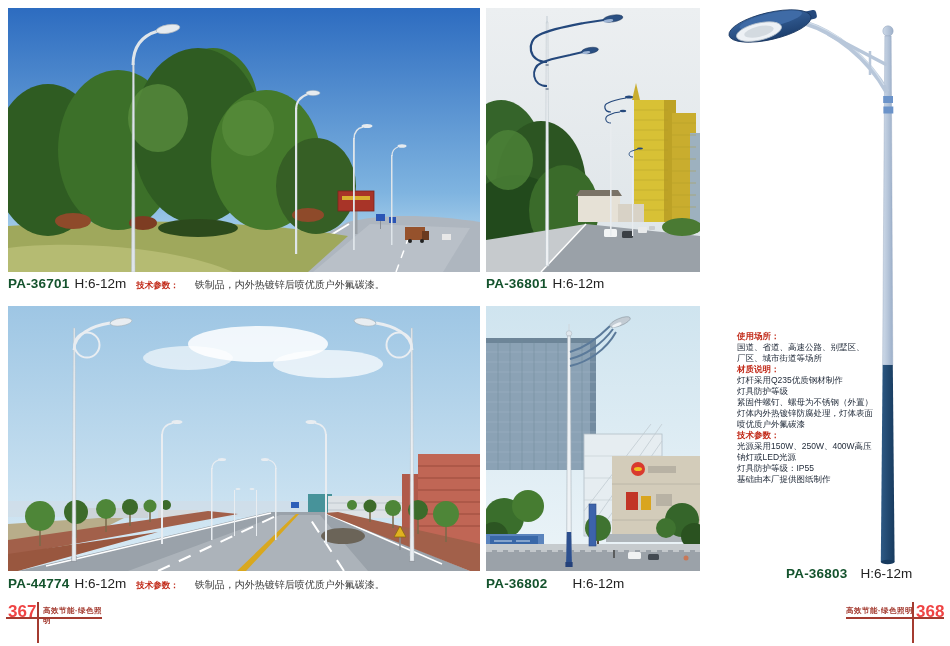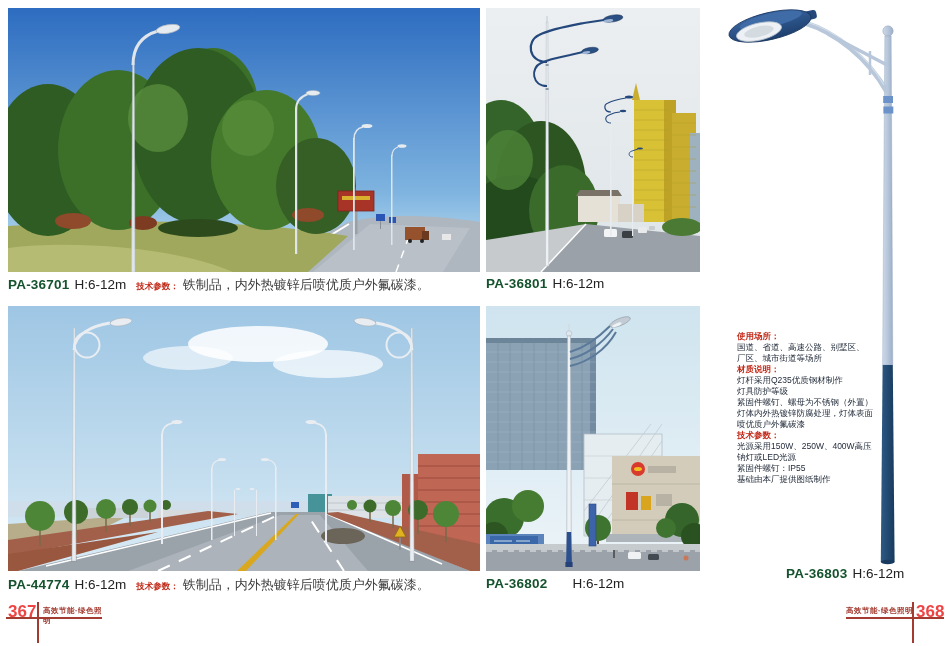--- a/index.html
+++ b/index.html
@@ -4,21 +4,21 @@
 <style>
   html,body{margin:0;padding:0;background:#ffffff;}
   body{width:950px;height:646px;font-family:"Liberation Sans", sans-serif;}
   .page{position:relative;width:950px;height:646px;overflow:hidden;background:#fff;}
   .photo{position:absolute;}
   .photo svg{display:block;}
   .caption{position:absolute;display:flex;align-items:baseline;white-space:nowrap;}
   .code{color:#14532d;font-weight:bold;font-size:13.5px;letter-spacing:.2px;}
   .height{color:#222;font-size:13.5px;margin-left:5px;}
   .spec-label{color:#c22b1a;font-weight:bold;font-size:8.5px;margin-left:10px;}
-  .spec-text{color:#3c3c3c;font-size:13px;margin-left:4px;}
+  .spec-text{color:#3c3c3c;font-size:10px;margin-left:16px;}
   .spec-panel{position:absolute;left:737px;top:331px;width:165px;font-size:8.5px;line-height:11px;color:#1d2736;z-index:3;}
   .spec-panel .head{color:#c22b1a;font-weight:bold;}
   .footer{position:absolute;top:602px;height:42px;z-index:4;}
   .footer .pagenum{position:absolute;top:0;font-size:17px;font-weight:bold;color:#ef4444;}
   .footer .tagline{position:absolute;top:4px;font-size:7.5px;font-weight:bold;color:#a43b30;letter-spacing:.5px;}
   .footer .underline{position:absolute;top:15px;height:1.5px;background:#a43b30;}
   .footer .vline{position:absolute;top:0;width:1.5px;height:41px;background:#a43b30;}
   .footer-left{left:6px;width:96px;}
   .footer-right{left:846px;width:98px;}
 </style>
@@ -403,21 +403,21 @@
     <div>厂区、城市街道等场所</div>
     <div class="head">材质说明：</div>
     <div>灯杆采用Q235优质钢材制作</div>
     <div>灯具防护等级</div>
     <div>紧固件螺钉、螺母为不锈钢（外置）</div>
     <div>灯体内外热镀锌防腐处理，灯体表面</div>
     <div>喷优质户外氟碳漆</div>
     <div class="head">技术参数：</div>
     <div>光源采用150W、250W、400W高压</div>
     <div>钠灯或LED光源</div>
-    <div>紧固件螺钉：IP55</div>
+    <div>灯具防护等级：IP55</div>
     <div>基础由本厂提供图纸制作</div>
   </div>
 
   <div class="caption" style="left:8px;top:276px;">
     <span class="code">PA-36701</span>
     <span class="height">H:6-12m</span>
     <span class="spec-label">技术参数：</span>
     <span class="spec-text">铁制品，内外热镀锌后喷优质户外氟碳漆。</span>
   </div>
 
@@ -431,21 +431,21 @@
     <span class="height">H:6-12m</span>
     <span class="spec-label">技术参数：</span>
     <span class="spec-text">铁制品，内外热镀锌后喷优质户外氟碳漆。</span>
   </div>
 
   <div class="caption" style="left:486px;top:576px;gap:20px;">
     <span class="code">PA-36802</span>
     <span class="height">H:6-12m</span>
   </div>
 
-  <div class="caption" style="left:786px;top:566px;">
+  <div class="caption" style="left:786px;top:566px;gap:8px;">
     <span class="code">PA-36803</span>
     <span class="height">H:6-12m</span>
   </div>
 
   <div class="footer footer-left">
     <span class="pagenum" style="left:2px;">367</span>
     <div class="underline" style="left:0;width:96px;"></div>
     <div class="vline" style="left:31px;"></div>
     <span class="tagline" style="left:37px;">高效节能·绿色照明</span>
   </div>

